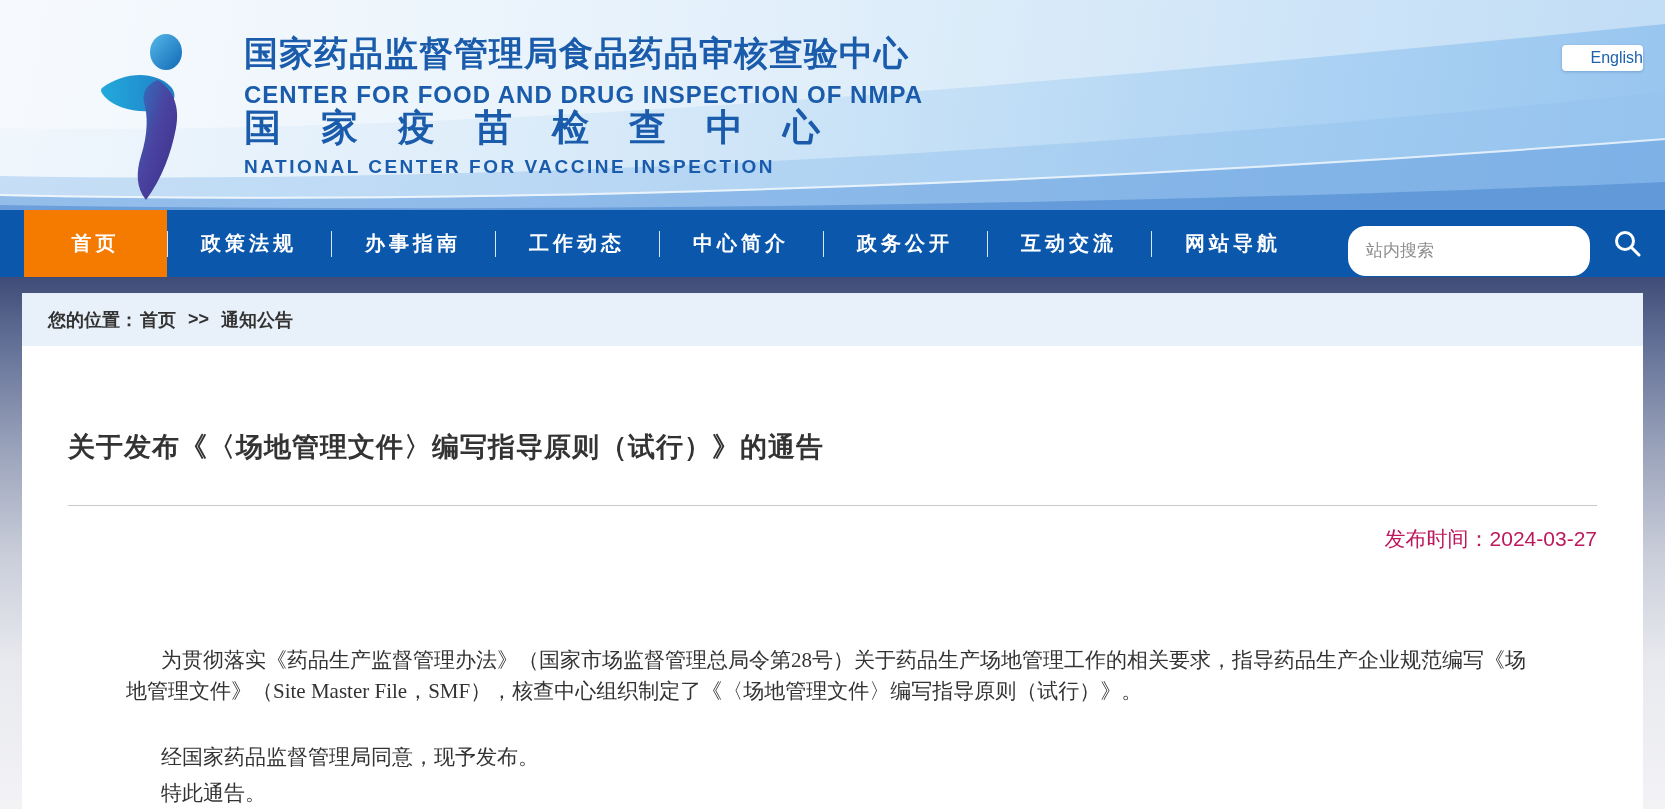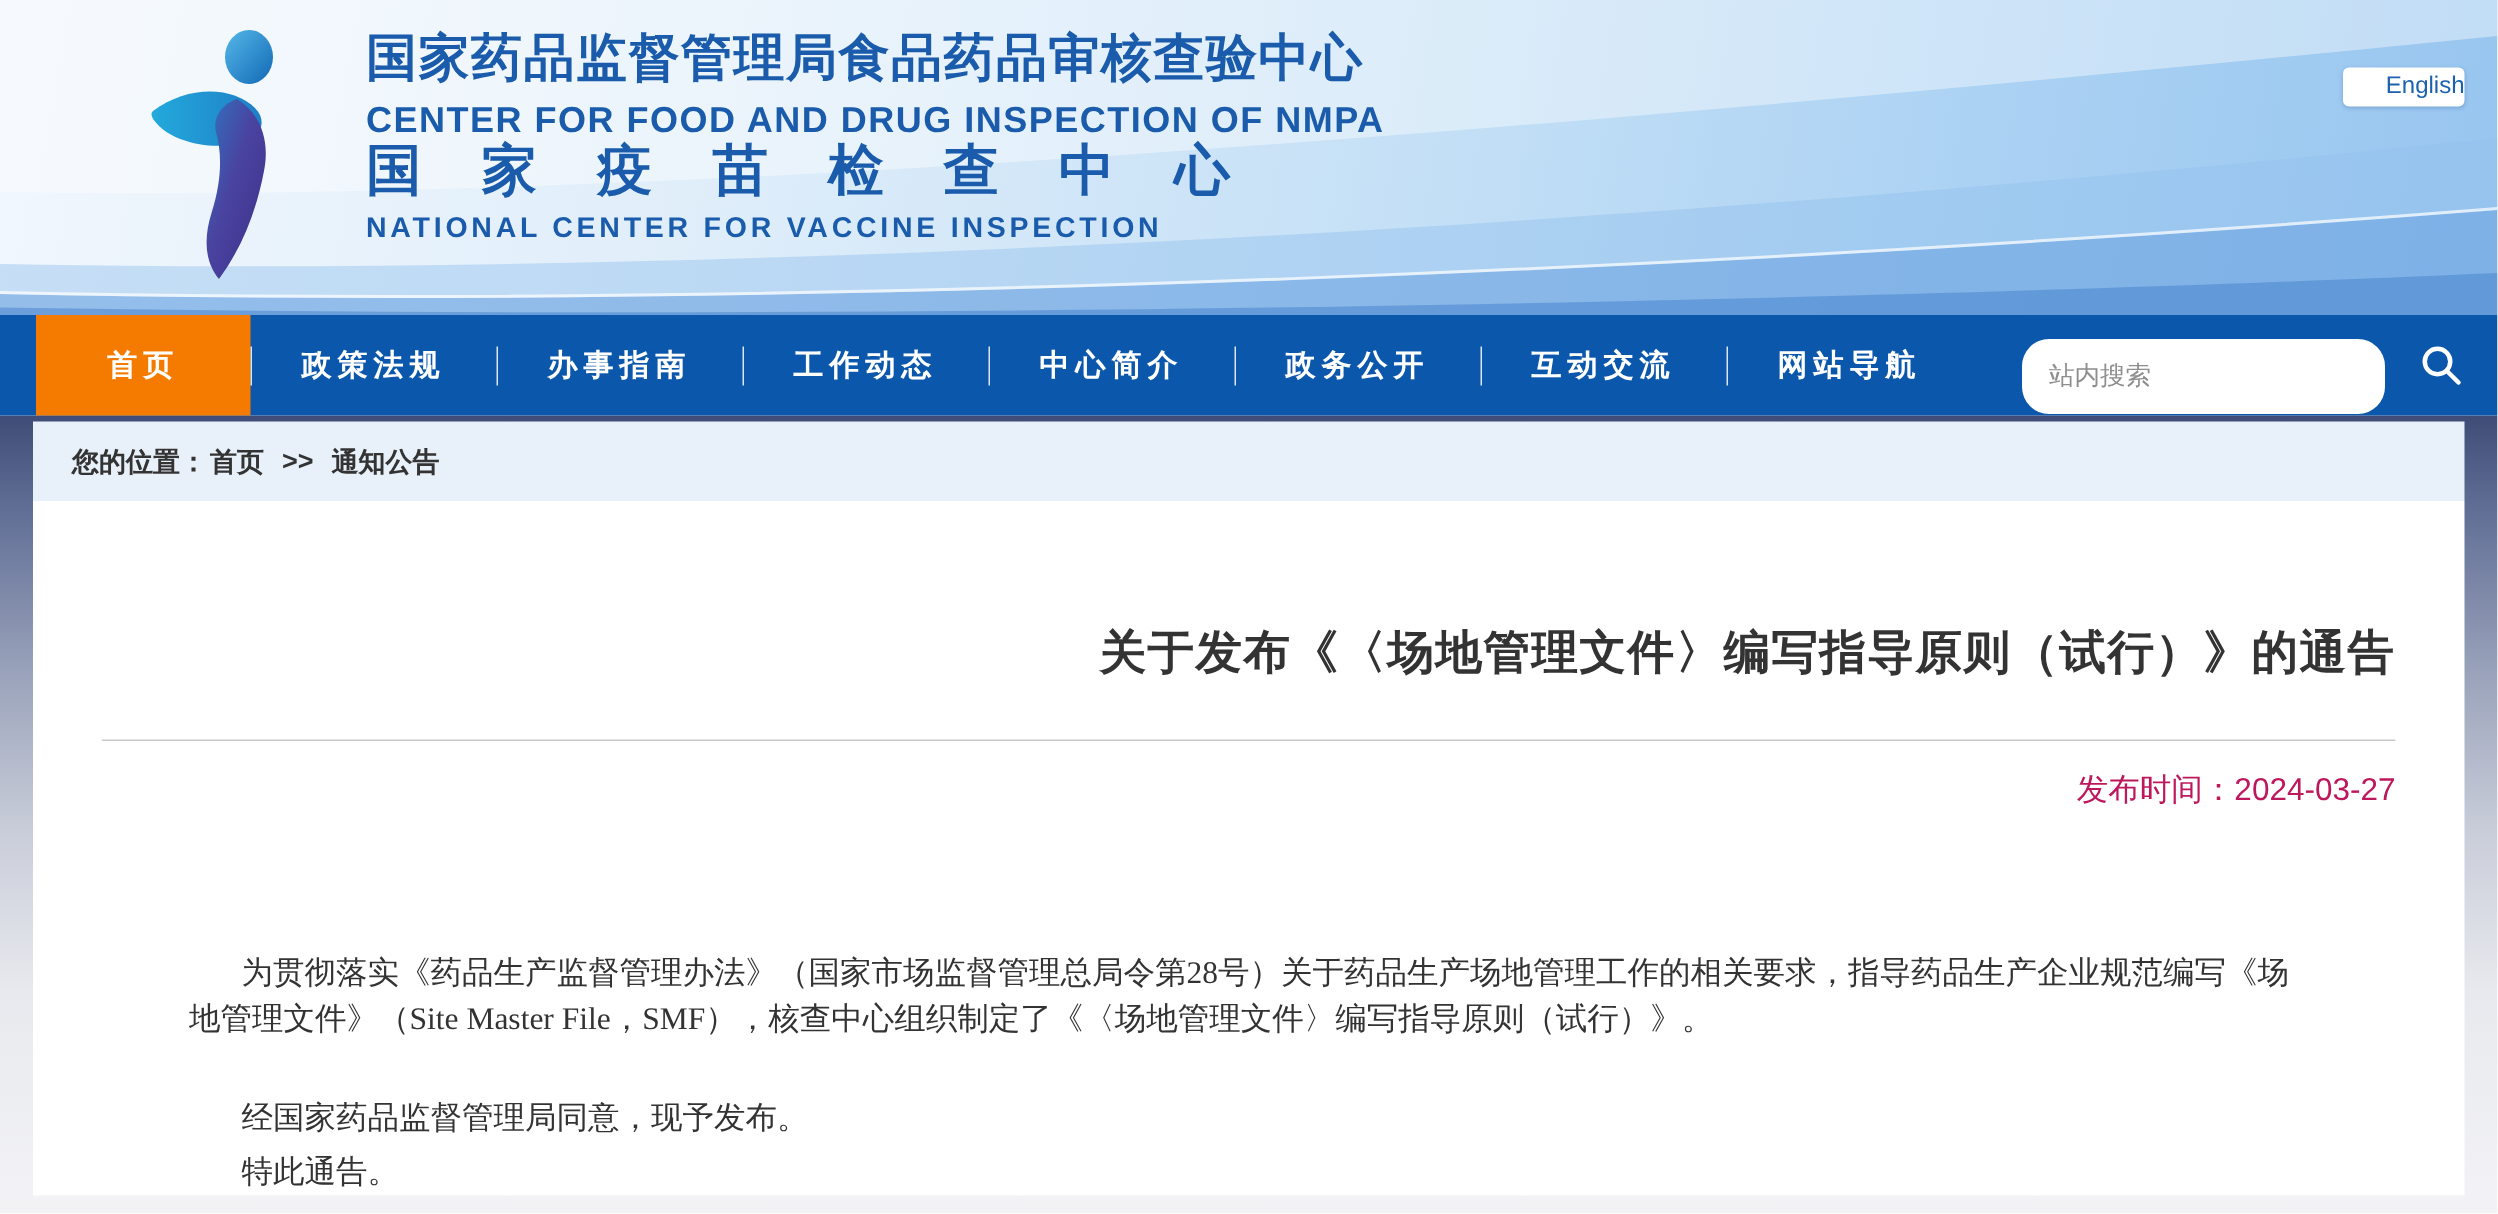--- a/index.html
+++ b/index.html
@@ -3,21 +3,21 @@
 <meta charset="utf-8">
 <style>
   html,body{margin:0;padding:0}
   body{font-family:"Liberation Sans",sans-serif;background:#fff}
   .page{position:relative;width:1665px;height:809px;overflow:hidden}
 
   
   .site-header{position:relative;height:210px;overflow:hidden;
     background:linear-gradient(100deg,#f1f7fd 0%,#e0eefa 28%,#c3dff6 58%,#aad1f3 80%,#97c5ef 100%);}
   .header-waves{position:absolute;left:0;top:0;width:100%;height:100%}
-  .brand{position:absolute;left:100px;top:8px;display:flex;z-index:2}
+  .brand{position:absolute;left:100px;top:22px;display:flex;z-index:2}
   .logo{width:92px;height:186px;flex:0 0 auto}
   .brand-text{margin-left:52px;padding-top:12px;color:#1a5cab;white-space:nowrap}
   .org-zh{font-size:34px;font-weight:bold;letter-spacing:1px;line-height:38px}
   .org-en{font-size:24px;font-weight:bold;letter-spacing:1px;margin-top:11px;line-height:24px}
   .vac-zh{font-size:37px;font-weight:600;letter-spacing:40px;margin-top:1px;line-height:40px}
   .vac-en{font-size:19px;font-weight:bold;letter-spacing:2.5px;margin-top:8px;line-height:22px}
   .english-btn{position:absolute;top:45px;right:22px;width:81px;height:26px;z-index:3;
     background:#fff;border-radius:4px;color:#1c61ae;font-size:16px;line-height:26px;
     text-align:right;text-decoration:none;cursor:pointer;box-shadow:0 1px 3px rgba(0,60,130,.25)}
 
@@ -28,32 +28,32 @@
   .nav-item + .nav-item::before{content:"";position:absolute;left:0;top:50%;transform:translateY(-50%);
     width:1px;height:26px;background:rgba(255,255,255,.85)}
   .nav-item.active{background:#f57a00;width:143px;padding:0;justify-content:center}
   .nav-search{position:absolute;right:75px;top:16px;width:242px;height:35px}
   .search-input{width:100%;height:50px;border:none;border-radius:18px;padding:0 18px;box-sizing:border-box;
     font-size:17px;color:#333;outline:none;font-family:"Liberation Sans",sans-serif}
   .search-input::placeholder{color:#8e8e8e}
   .search-btn{position:absolute;right:22px;top:18px;width:31px;height:31px;background:transparent;border:none;padding:0;cursor:pointer}
 
   
-  .page-body{height:532px;box-sizing:border-box;padding:4px 22px 0;
+  .page-body{height:532px;box-sizing:border-box;padding:16px 22px 0;
     background:linear-gradient(180deg,#3f4c77 0%,#67749a 14%,#99a2ba 32%,#c9cdd9 52%,#e8e9ee 72%,#f3f3f6 100%)}
   .container{height:516px;display:flex;flex-direction:column}
   .breadcrumb{height:53px;flex:0 0 auto;background:#e8f1f9;display:flex;align-items:center;
     padding-left:26px;font-size:18px;font-weight:600;color:#333}
   .breadcrumb a{color:#333;text-decoration:none;cursor:pointer}
   .bc-sep{margin:0 12px}
   .bc-label{margin-right:2px}
 
   
   .article{flex:1;background:#fff;padding:86px 46px 0;box-sizing:border-box;overflow:hidden}
-  .article-title{margin:0;text-align:right;font-size:31px;font-weight:bold;color:#333;
+  .article-title{margin:0;text-align:left;font-size:27px;font-weight:bold;color:#333;
     letter-spacing:1px;line-height:30px}
   .article-hr{margin:43px 0 0;border:none;border-top:1px solid #c9c9c9;height:0}
   .publish-date{margin-top:22px;text-align:right;font-size:21px;color:#be185d;line-height:22px}
   .article-body{margin-top:95px;padding:0 58px;font-family:"Liberation Serif","DejaVu Serif",serif;
     font-size:21px;color:#333;line-height:31px}
   .article-body p{margin:0;text-indent:35px}
   .article-body p.p2{margin-top:35px}
   .article-body p.p3{margin-top:5px}
 </style>
 </head>

